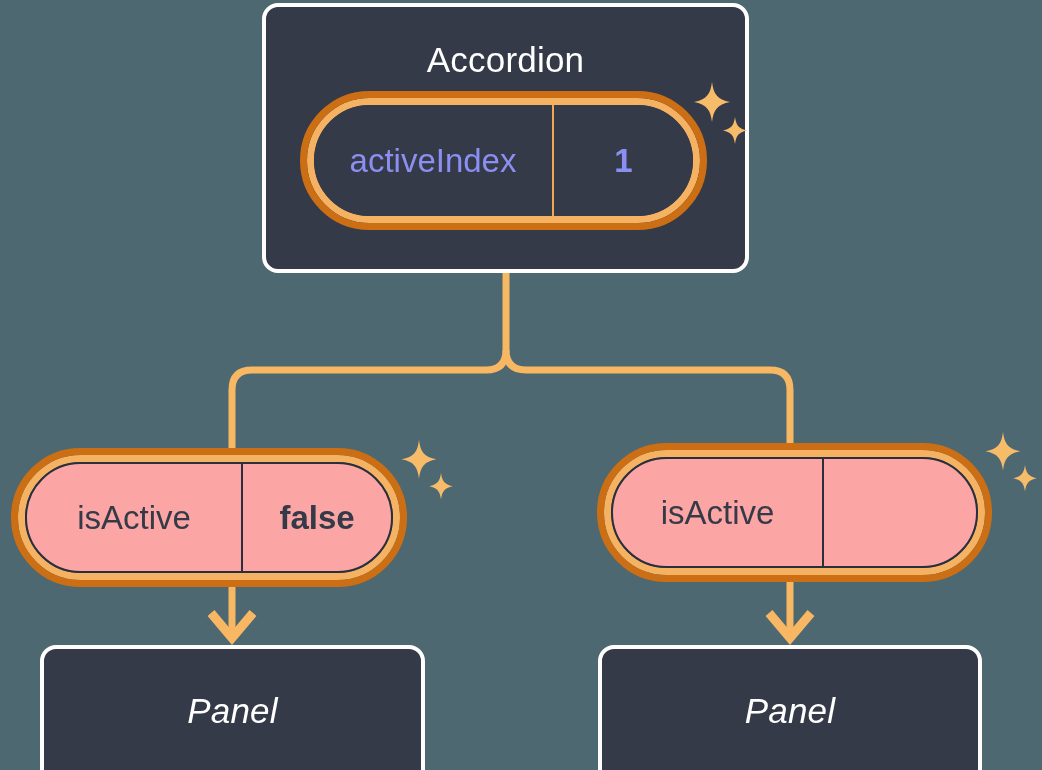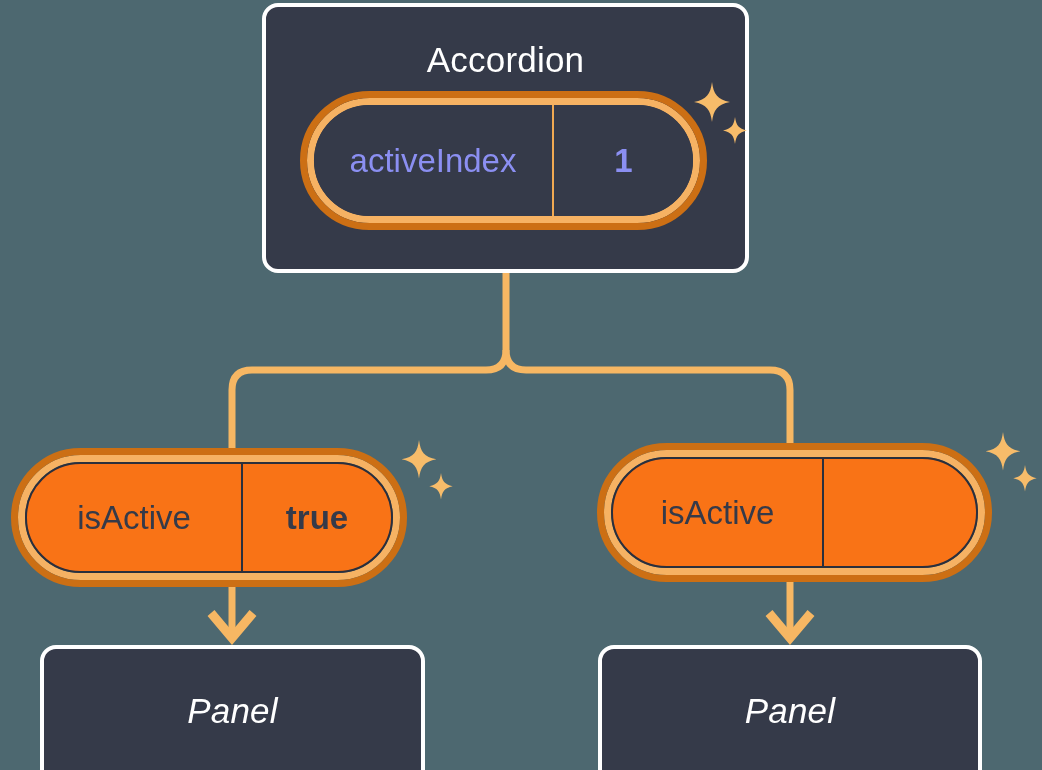--- a/index.html
+++ b/index.html
@@ -124,21 +124,21 @@
   }
   #pill-activeindex .pill-val {
     flex: 1 1 auto;
     color: #8b8ff2;
     font-size: 33px;
     font-weight: 700;
   }
 
   
   .pill-purple .pill-inner {
-    background: #f97316;
+    background: #fca5a5;
     border: 2px solid #2b2f3c;
   }
   .pill-purple .pill-key {
     color: #353a49;
     font-size: 33px;
     font-weight: 400;
     border-right: 2px solid #2b2f3c;
   }
   .pill-purple .pill-val {
     flex: 1 1 auto;
@@ -206,21 +206,21 @@
   <div class="sparkles" id="sparkle-accordion">
     <svg width="60" height="66" viewBox="0 0 60 66" xmlns="http://www.w3.org/2000/svg">
       <path fill="#f7bc6a" d="M22 0 C23.6 12.2 27.2 17.4 40 20 C27.2 22.6 23.6 27.8 22 40 C20.4 27.8 16.8 22.6 4 20 C16.8 17.4 20.4 12.2 22 0 Z"></path>
       <path fill="#f7bc6a" d="M45 35 C46.1 43.2 48.6 46.7 57 48.5 C48.6 50.3 46.1 53.8 45 62 C43.9 53.8 41.4 50.3 33 48.5 C41.4 46.7 43.9 43.2 45 35 Z"></path>
     </svg>
   </div>
 
   <div class="pill pill-purple" id="pill-isactive-left">
     <div class="pill-inner">
       <div class="pill-key">isActive</div>
-      <div class="pill-val">true</div>
+      <div class="pill-val">false</div>
     </div>
   </div>
 
   <div class="sparkles" id="sparkle-left">
     <svg width="58" height="64" viewBox="0 0 58 64" xmlns="http://www.w3.org/2000/svg">
       <path fill="#f7bc6a" d="M21 0 C22.5 11.8 26 16.8 38.4 19.3 C26 21.8 22.5 26.8 21 38.6 C19.5 26.8 16 21.8 3.6 19.3 C16 16.8 19.5 11.8 21 0 Z"></path>
       <path fill="#f7bc6a" d="M43 33 C44.1 41 46.5 44.4 54.7 46.2 C46.5 48 44.1 51.4 43 59.4 C41.9 51.4 39.5 48 31.3 46.2 C39.5 44.4 41.9 41 43 33 Z"></path>
     </svg>
   </div>
 

